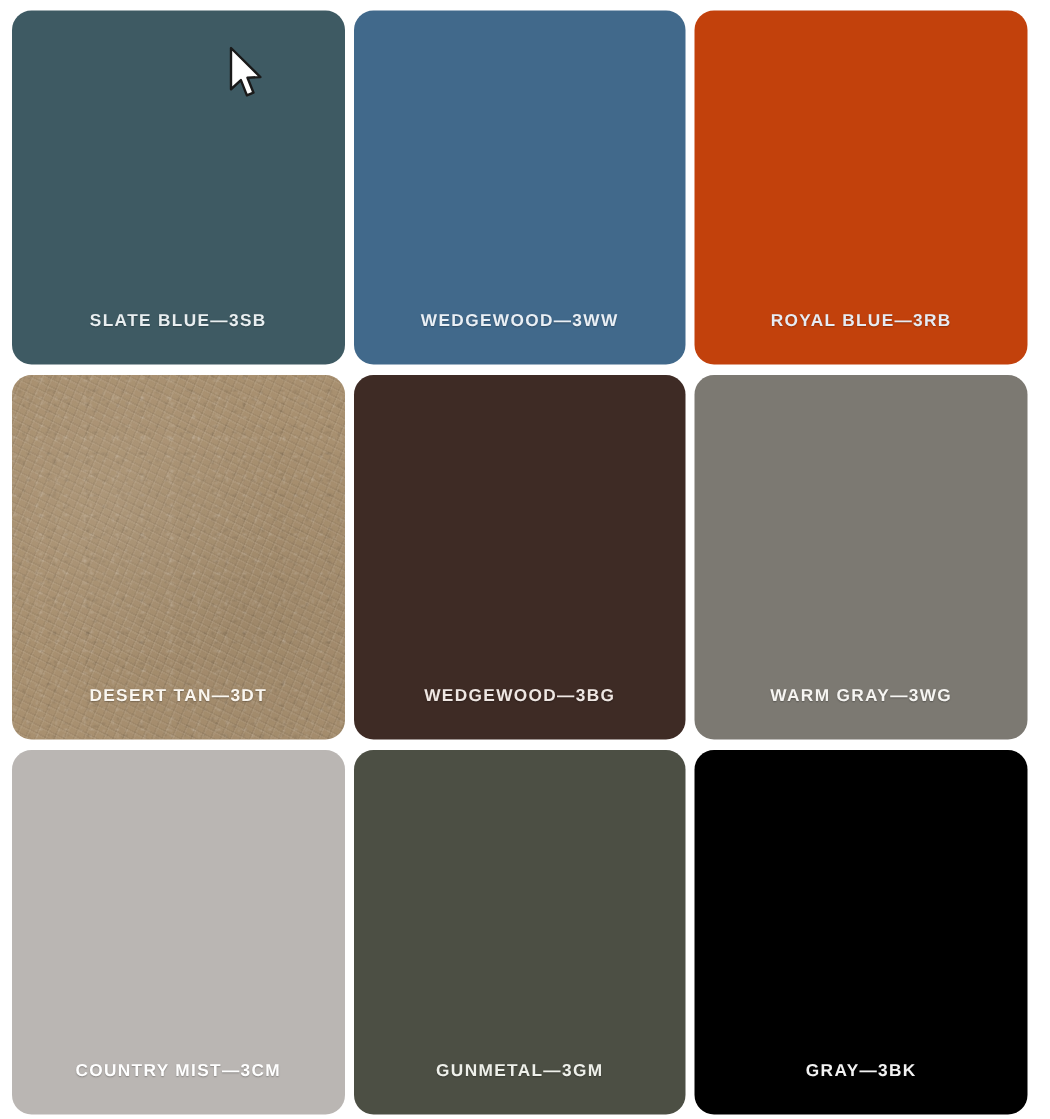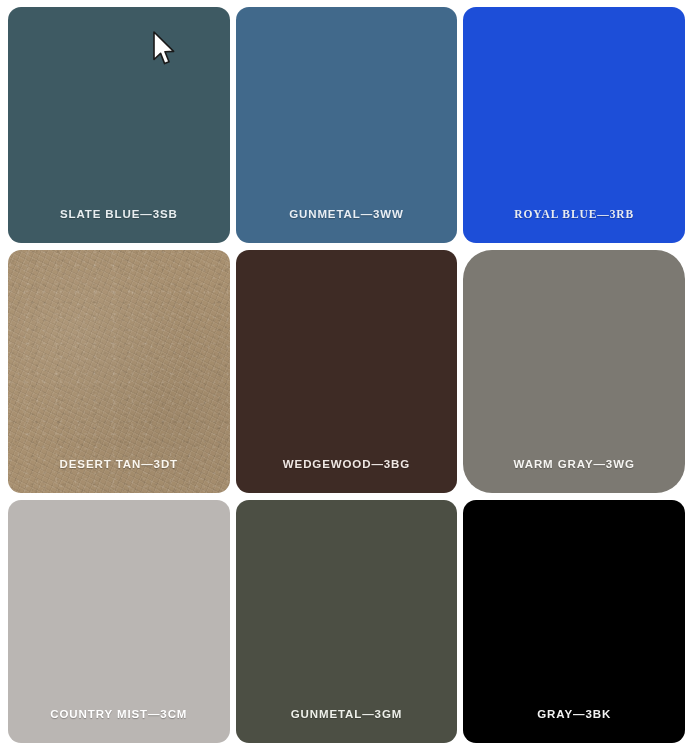--- a/index.html
+++ b/index.html
@@ -102,35 +102,35 @@
 </head>
 <body>
 
 <div id="swatch-grid" style="background: rgb(255, 255, 255);">
     <div class="swatch" style="background: rgb(62, 90, 99);">
       <div class="swatch-texture"></div>
       <div class="swatch-label" style="color: rgb(232, 238, 240);">SLATE BLUE—3SB</div>
     </div>
     <div class="swatch" style="background: rgb(65, 105, 139);">
       <div class="swatch-texture"></div>
-      <div class="swatch-label" style="color: rgb(233, 239, 245);">GUNMETAL—3WW</div>
+      <div class="swatch-label" style="color: rgb(233, 239, 245);">WEDGEWOOD—3WW</div>
     </div>
-    <div class="swatch" style="background: #1d4ed8; font-family: Liberation Serif, serif;">
+    <div class="swatch" style="background: #c2410c;">
       <div class="swatch-texture"></div>
       <div class="swatch-label" style="color: rgb(231, 235, 242);">ROYAL BLUE—3RB</div>
     </div>
     <div class="swatch" style="background: rgb(168, 144, 112);">
       <div class="swatch-texture grain"></div>
       <div class="swatch-label" style="color: rgb(251, 247, 240);">DESERT TAN—3DT</div>
     </div>
     <div class="swatch" style="background: rgb(62, 43, 37);">
       <div class="swatch-texture"></div>
       <div class="swatch-label" style="color: rgb(239, 231, 227);">WEDGEWOOD—3BG</div>
     </div>
-    <div class="swatch" style="background: rgb(124, 121, 114); border-radius: 29px;">
+    <div class="swatch" style="background: rgb(124, 121, 114);">
       <div class="swatch-texture"></div>
       <div class="swatch-label" style="color: rgb(246, 245, 242);">WARM GRAY—3WG</div>
     </div>
     <div class="swatch" style="background: rgb(186, 182, 179);">
       <div class="swatch-texture"></div>
       <div class="swatch-label" style="color: rgb(255, 255, 255); text-align: center;">COUNTRY MIST—3CM</div>
     </div>
     <div class="swatch" style="background: rgb(76, 79, 68);">
       <div class="swatch-texture"></div>
       <div class="swatch-label" style="color: rgb(238, 240, 234);">GUNMETAL—3GM</div>

